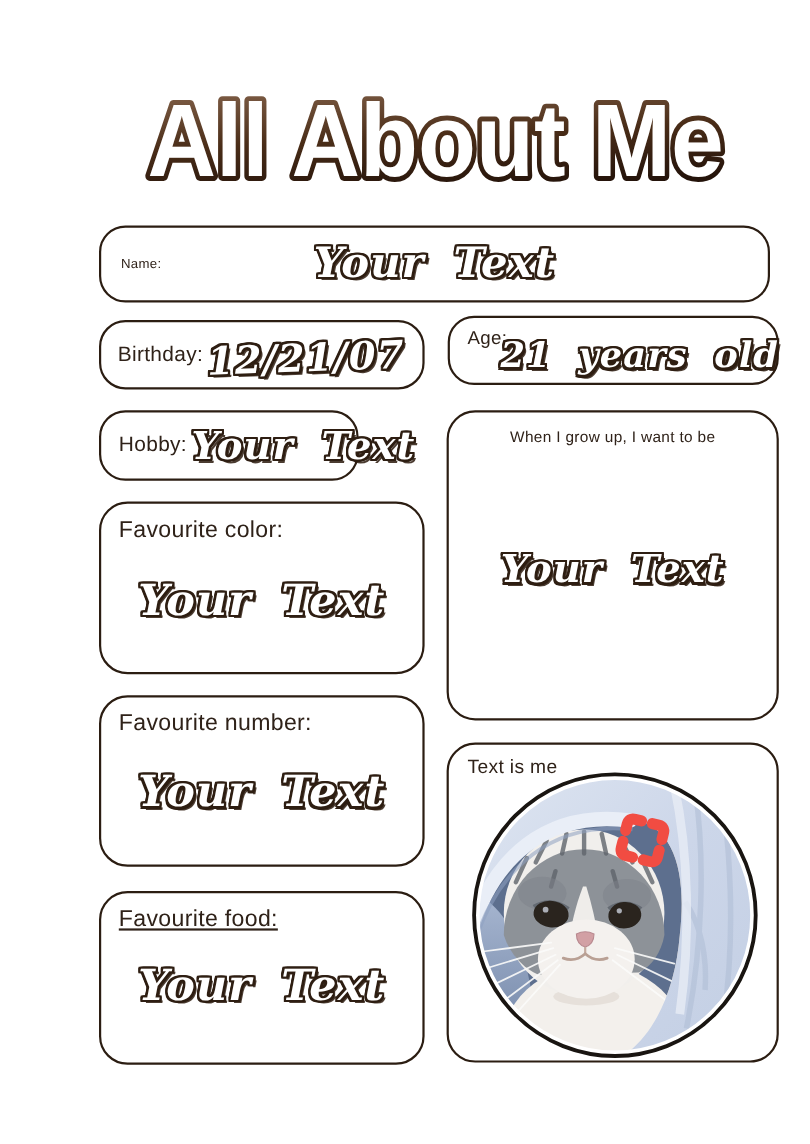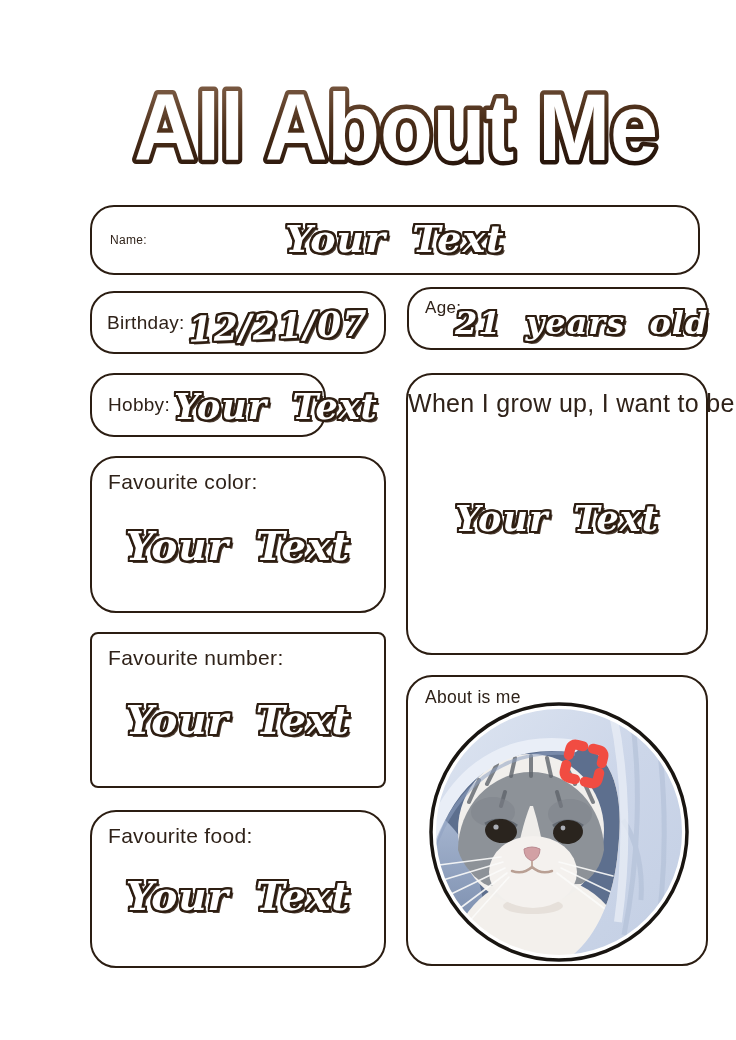--- a/index.html
+++ b/index.html
@@ -60,36 +60,36 @@
     <span class="label" style="left:16px;top:9px;font-size:17px;">Age:</span>
     <span class="fancy" style="left:46px;right:6px;top:57%;transform:translateY(-50%);font-size:32px;">21 years old</span>
   </div>
 
   <div class="box" style="left:62px;top:373px;width:236px;height:64px;">
     <span class="label" style="left:16px;top:50%;transform:translateY(-50%);font-size:19px;">Hobby:</span>
     <span class="fancy" style="left:82px;right:8px;top:52%;transform:translateY(-50%);font-size:35px;">Your Text</span>
   </div>
 
   <div class="box" style="left:378px;top:373px;width:302px;height:282px;border-radius:26px;">
-    <span class="label" style="left:0;right:0;top:14px;text-align:center;font-size:25px;">When I grow up, I want to be</span>
+    <span class="label" style="left:0;right:0;top:14px;text-align:center;font-size:14px;">When I grow up, I want to be</span>
     <span class="fancy" style="left:0;right:0;top:143px;transform:translateY(-50%);font-size:35px;">Your Text</span>
   </div>
 
   <div class="box" style="left:62px;top:456px;width:296px;height:157px;border-radius:26px;">
     <span class="label" style="left:16px;top:12px;font-size:21px;text-align:right;">Favourite color:</span>
     <span class="fancy" style="left:0;right:0;top:88px;transform:translateY(-50%);font-size:39px;">Your Text</span>
   </div>
 
-  <div class="box" style="left:62px;top:632px;width:296px;height:156px;border-radius:8px;">
+  <div class="box" style="left:62px;top:632px;width:296px;height:156px;border-radius:26px;">
     <span class="label" style="left:16px;top:12px;font-size:21px;">Favourite number:</span>
     <span class="fancy" style="left:0;right:0;top:86px;transform:translateY(-50%);font-size:39px;">Your Text</span>
   </div>
 
   <div class="box" style="left:378px;top:675px;width:302px;height:291px;border-radius:26px;">
-    <span class="label" style="left:17px;top:10px;font-size:17.5px;">About is me</span>
+    <span class="label" style="left:17px;top:10px;font-size:17.5px;">Text is me</span>
 
     <svg style="position:absolute;left:19px;top:23px;" width="264" height="264" viewBox="0 0 264 264">
       <defs>
         <clipPath id="photoClip">
             <circle cx="132" cy="132" r="124"></circle>
           </clipPath>
         <linearGradient id="drapeGrad" x1="0" y1="0" x2="0" y2="1">
           <stop offset="0" stop-color="#a9b8d2"></stop>
             <stop offset="1" stop-color="#6c80a2"></stop>
         </linearGradient>
@@ -168,17 +168,17 @@
           <path d="M 17,5 L 17,11 Q 17,17 11,17 L 5,17"></path>
           <path d="M -5,17 L -11,17 Q -17,17 -17,11 L -17,5"></path>
         </g>
       </g>
       <circle cx="132" cy="132" r="125.5" fill="none" stroke="#ffffff" stroke-width="5"></circle>
       <circle cx="132" cy="132" r="128" fill="none" stroke="#191511" stroke-width="3.5"></circle>
     </svg>
   </div>
 
   <div class="box" style="left:62px;top:810px;width:296px;height:158px;border-radius:26px;">
-    <span class="label" style="left:16px;top:12px;font-size:21px;">Favourite food:</span>
+    <span class="label" style="left:16px;top:12px;font-size:21px;text-decoration:underline;">Favourite food:</span>
     <span class="fancy" style="left:0;right:0;top:84px;transform:translateY(-50%);font-size:39px;">Your Text</span>
   </div>
 
 </div>
 
 </body></html>

